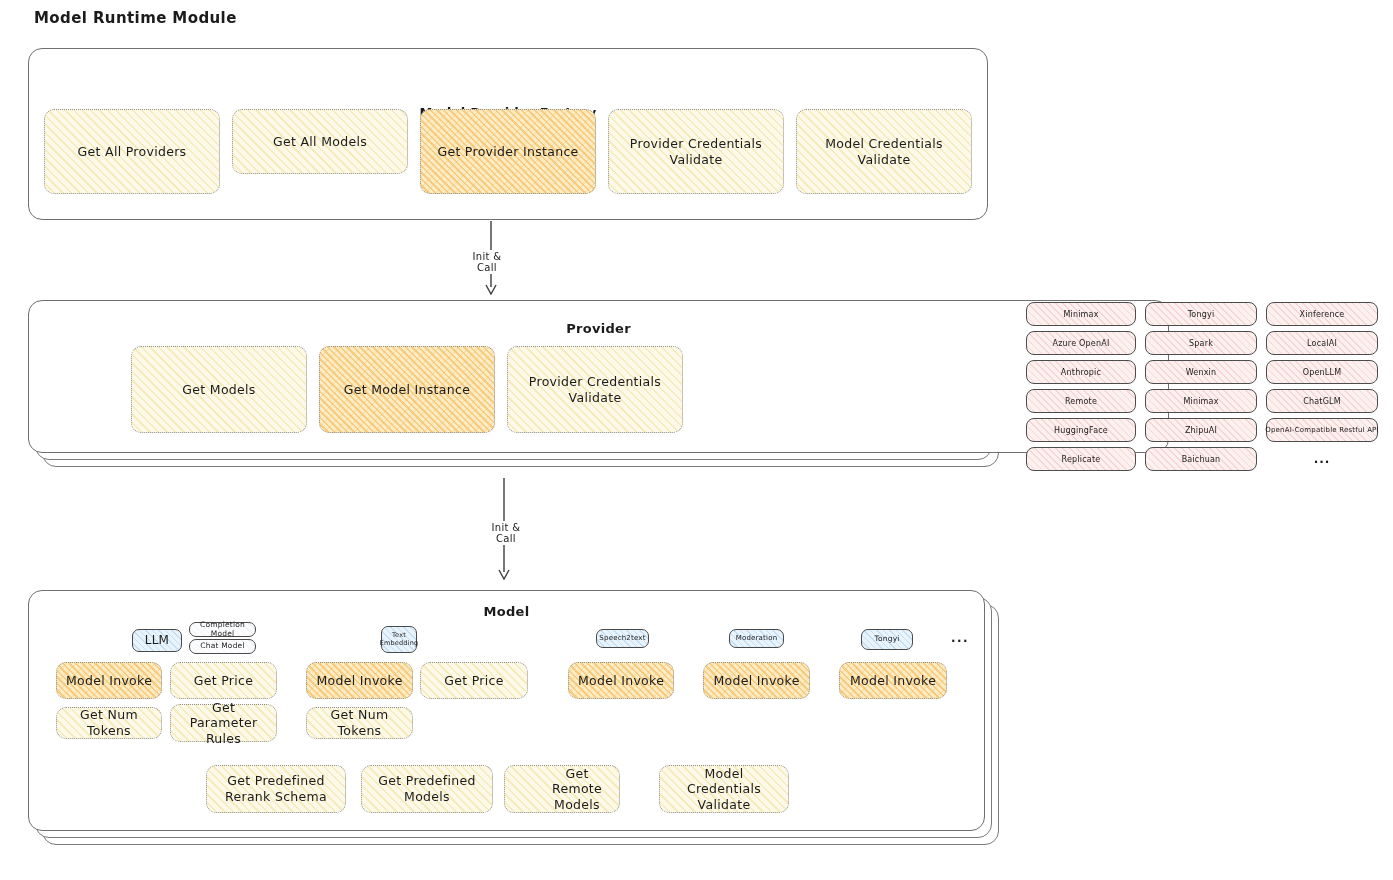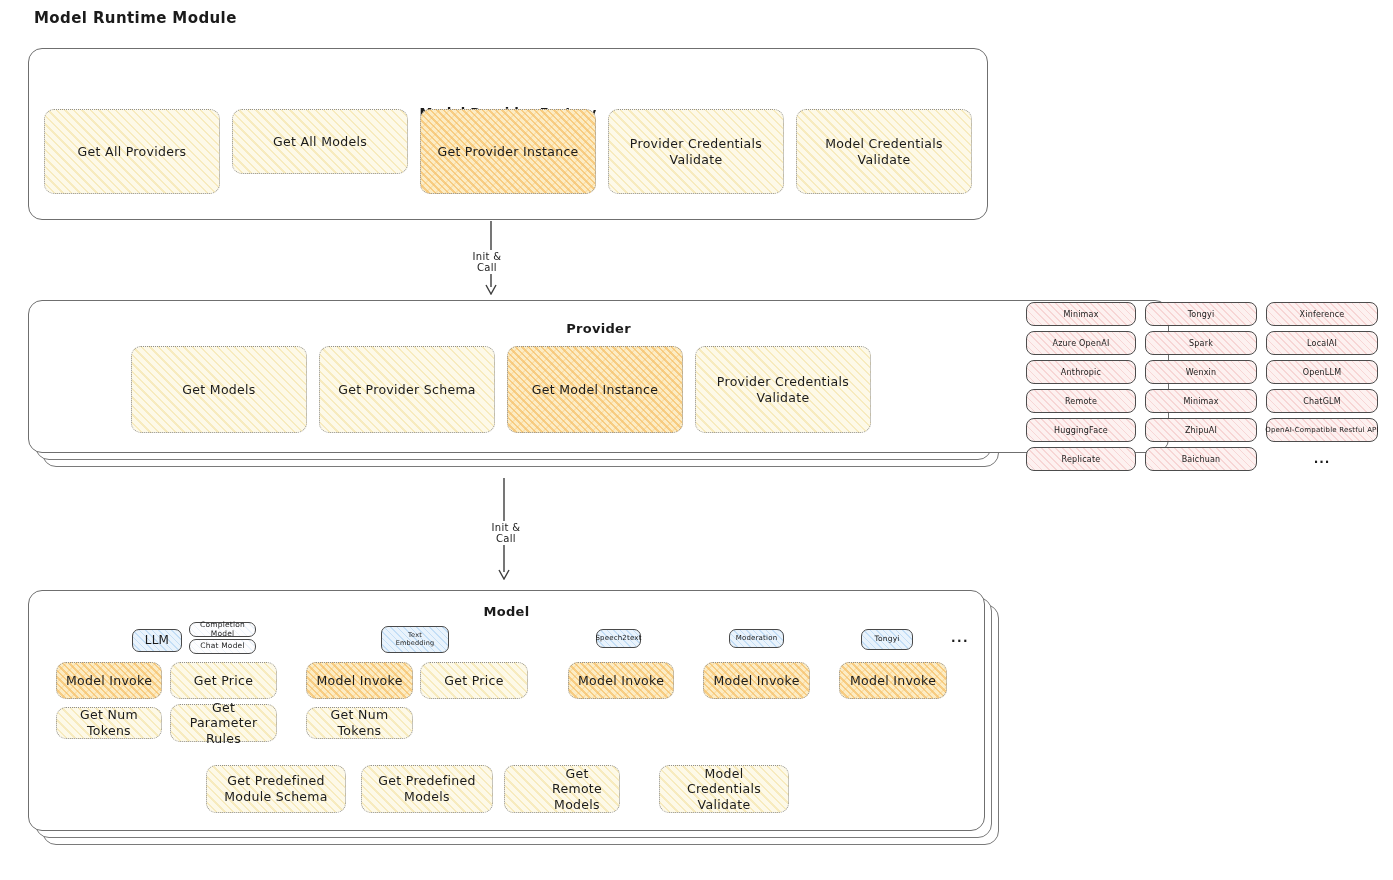--- a/index.html
+++ b/index.html
@@ -71,21 +71,20 @@
   <path d="M4,64 L9,73 L14,64" fill="none" stroke="#3d3d3d" stroke-width="1.4"></path>
 </svg>
 <div class="arrow-label" style="left:458px; top:250px; width:58px;">Init &amp; Call</div>
 
 <div class="stack-layer" style="left:42px; top:314px; width:957px; height:153px;"></div>
 <div class="stack-layer" style="left:35px; top:307px; width:957px; height:153px;"></div>
 <div class="bigbox" style="left:28px; top:300px; width:1141px; height:153px;">
   <div class="bigbox-title" style="top:20px;">Provider</div>
   <div class="btn-row" style="left:102px; top:45px;border-radius:25px;">
     <div class="btn" style="width:176px; height:87px;">Get Models</div>
-    <div class="btn" style="width:176px; height:87px;">Get Provider Schema</div>
     <div class="btn hl" style="width:176px; height:87px;">Get Model Instance</div>
     <div class="btn" style="width:176px; height:87px;">Provider Credentials Validate</div>
   </div>
 </div>
 
 <div class="pgrid" style="left:1026px; top:302px;">
   <div class="pcell">Minimax</div>
   <div class="pcell">Tongyi</div>
   <div class="pcell">Xinference</div>
 
@@ -117,35 +116,35 @@
 <div class="arrow-label" style="left:477px; top:521px; width:58px;">Init &amp; Call</div>
 
 <div class="stack-layer" style="left:42px; top:604px; width:957px; height:241px;"></div>
 <div class="stack-layer" style="left:35px; top:597px; width:957px; height:241px;"></div>
 <div class="bigbox" style="left:28px; top:590px; width:957px; height:241px;">
   <div class="bigbox-title" style="top:13px;">Model</div>
 
   <div class="tag" style="left:103px; top:38px; width:50px; height:23px; font-size:12px;">LLM</div>
   <div class="tag white" style="left:160px; top:31px; width:67px; height:15px; font-size:7.5px;">Completion Model</div>
   <div class="tag white" style="left:160px; top:48px; width:67px; height:15px; font-size:7.5px;">Chat Model</div>
-  <div class="tag" style="left:352px; top:35px; width:68px; height:27px; font-size:6.5px; padding:0 6px;">Text Embedding</div>
-  <div class="tag" style="left:567px; top:38px; width:45px; height:19px; font-size:7px;">Speech2text</div>
+  <div class="tag" style="left:352px; top:35px; width:36px; height:27px; font-size:6.5px; padding:0 6px;">Text Embedding</div>
+  <div class="tag" style="left:567px; top:38px; width:53px; height:19px; font-size:7px;">Speech2text</div>
   <div class="tag" style="left:700px; top:38px; width:55px; height:19px; font-size:7px;">Moderation</div>
   <div class="tag" style="left:832px; top:38px; width:52px; height:21px; font-size:7.5px;">Tongyi</div>
   <div class="ellipsis" style="left:922px; top:40px;">...</div>
 
   <div class="btn hl" style="position:absolute; left:27px;  top:71px; width:106px; height:37px;">Model Invoke</div>
   <div class="btn" style="position:absolute; left:141px; top:71px; width:107px; height:37px;">Get Price</div>
   <div class="btn hl" style="position:absolute; left:277px; top:71px; width:107px; height:37px;">Model Invoke</div>
   <div class="btn" style="position:absolute; left:391px; top:71px; width:108px; height:37px;">Get Price</div>
   <div class="btn hl" style="position:absolute; left:539px; top:71px; width:106px; height:37px;">Model Invoke</div>
   <div class="btn hl" style="position:absolute; left:674px; top:71px; width:107px; height:37px;">Model Invoke</div>
   <div class="btn hl" style="position:absolute; left:810px; top:71px; width:108px; height:37px;">Model Invoke</div>
 
   <div class="btn" style="position:absolute; left:27px;  top:116px; width:106px; height:32px;">Get Num Tokens</div>
   <div class="btn" style="position:absolute; left:141px; top:113px; width:107px; height:38px;">Get Parameter Rules</div>
   <div class="btn" style="position:absolute; left:277px; top:116px; width:107px; height:32px;">Get Num Tokens</div>
 
-  <div class="btn" style="position:absolute; left:177px; top:174px; width:140px; height:48px;">Get Predefined Module Schema</div>
+  <div class="btn" style="position:absolute; left:177px; top:174px; width:140px; height:48px;">Get Predefined Rerank Schema</div>
   <div class="btn" style="position:absolute; left:332px; top:174px; width:132px; height:48px;">Get Predefined Models</div>
   <div class="btn" style="position:absolute; left:475px; top:174px; width:116px; height:48px;padding-left:36px;">Get Remote Models</div>
   <div class="btn" style="position:absolute; left:630px; top:174px; width:130px; height:48px;">Model Credentials Validate</div>
 </div>
 
 </body></html>

